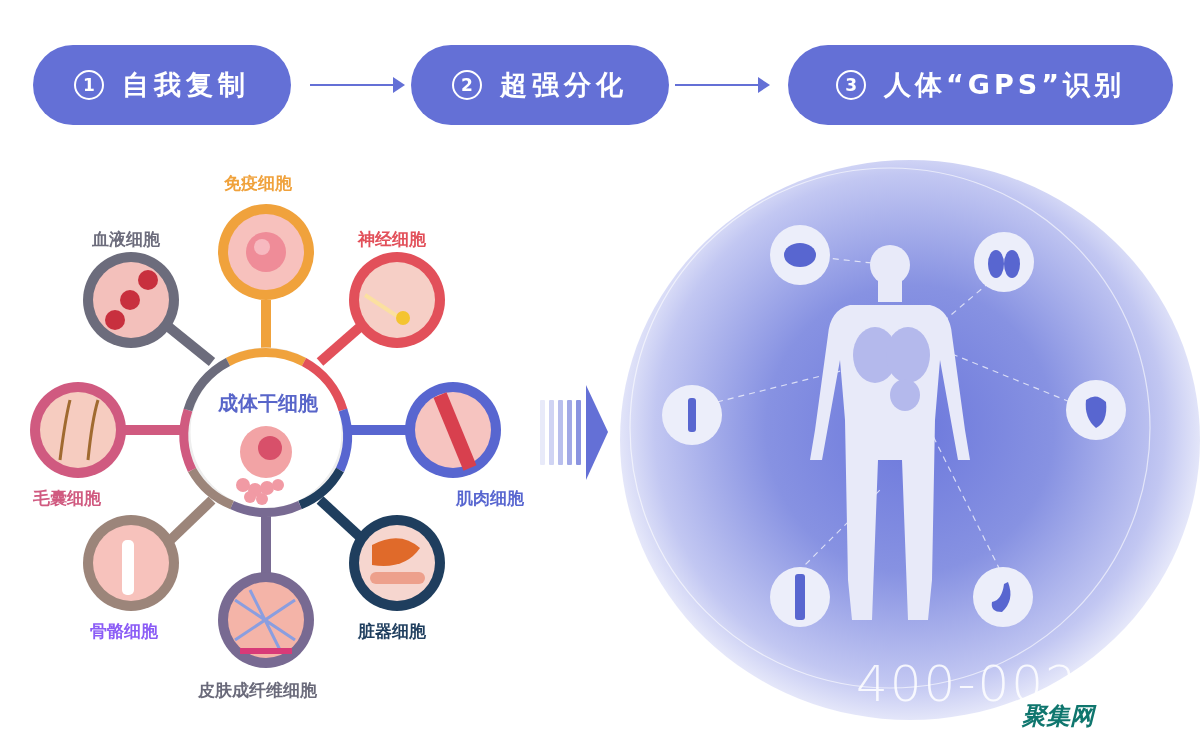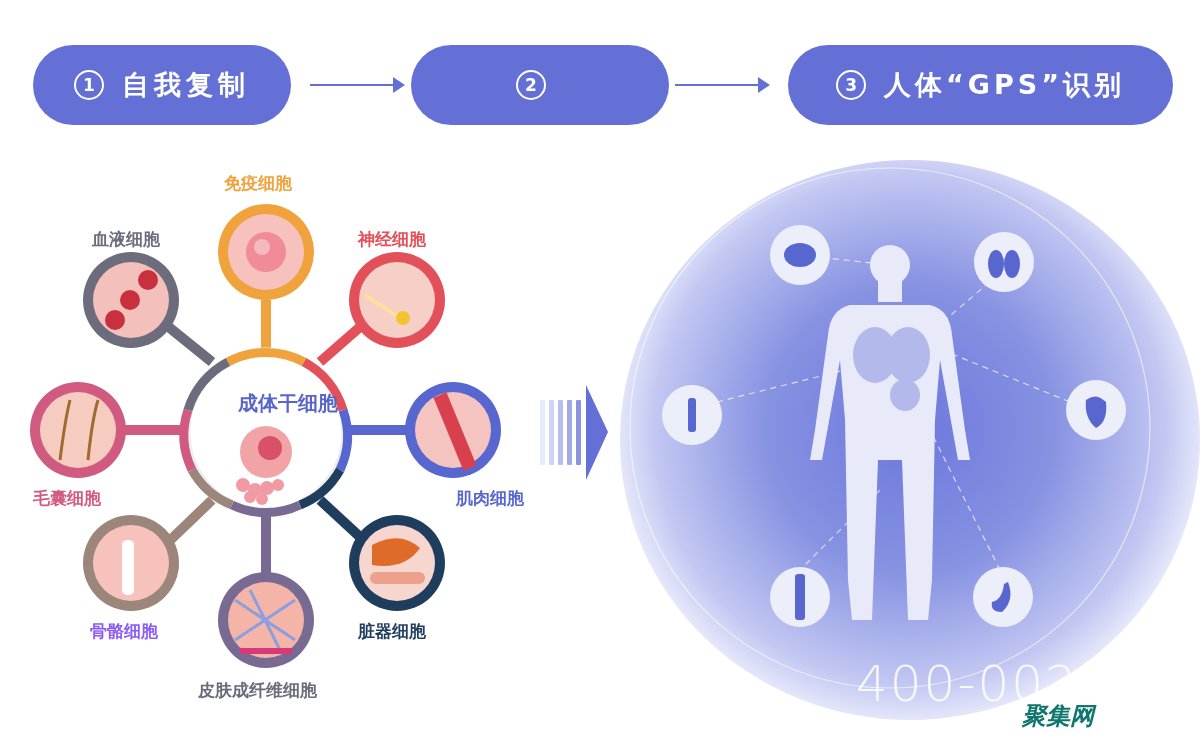--- a/index.html
+++ b/index.html
@@ -7,40 +7,41 @@
          font-family:"DejaVu Sans", "Liberation Sans", sans-serif; }
   .step { position:absolute; top:45px; height:80px; border-radius:40px; background:#6470d6;
           color:#fff; font-weight:bold; font-size:27px; letter-spacing:5px;
           display:flex; align-items:center; justify-content:center; box-sizing:border-box; }
   .step .num { display:inline-flex; width:26px; height:26px; border:2px solid #fff; border-radius:50%;
                align-items:center; justify-content:center; font-size:17px; letter-spacing:0; margin-right:18px; }
   .flow-arrow { position:absolute; top:84px; height:2px; background:#6470d6; }
   .flow-arrow::after { content:""; position:absolute; right:-2px; top:-7px; border-left:12px solid #6470d6;
                        border-top:8px solid transparent; border-bottom:8px solid transparent; }
   .cell-label { position:absolute; font-size:17px; font-weight:bold; white-space:nowrap; }
-  .hub-title { position:absolute; left:228px; top:390px; width:120px; text-align:center;
+  .hub-title { position:absolute; left:208px; top:390px; width:120px; text-align:center;
                font-size:20px; font-weight:bold; color:#5865c9; }
   .bars { position:absolute; left:540px; top:400px; }
   .bars span { position:absolute; top:0; width:5px; height:65px; background:#6470d6; border-radius:1px; }
   .halo { position:absolute; left:620px; top:160px; width:580px; height:560px; border-radius:50%;
           background:radial-gradient(circle at 50% 48%, #6c78dc 0%, #8792e2 35%, #c2c7f2 62%, rgba(255,255,255,0) 78%); }
   .phone { position:absolute; left:856px; top:655px; font-size:50px; font-weight:300; color:rgba(255,255,255,0.85);
            letter-spacing:2px; font-family:"DejaVu Sans", sans-serif; }
   .watermark { position:absolute; left:1022px; top:700px; font-size:24px; font-weight:bold; color:#0f766e; font-style:italic; }
 </style>
 </head>
 <body>
 
 <div class="step" style="left:33px;width:258px;">
   <span class="num">1</span>
   <span>自我复制</span>
 </div>
 <div class="flow-arrow" style="left:310px;width:93px;"></div>
 <div class="step" style="left:411px;width:258px;">
   <span class="num">2</span>
+  <span>超强分化</span>
 </div>
 <div class="flow-arrow" style="left:675px;width:93px;"></div>
 <div class="step" style="left:788px;width:385px;letter-spacing:4px;">
   <span class="num">3</span>
   <span>人体“GPS”识别</span>
 </div>
 
 <svg style="position:absolute;left:0;top:150px;" width="520" height="580" viewBox="0 150 520 580">
 
   <g stroke-width="10" fill="none">

